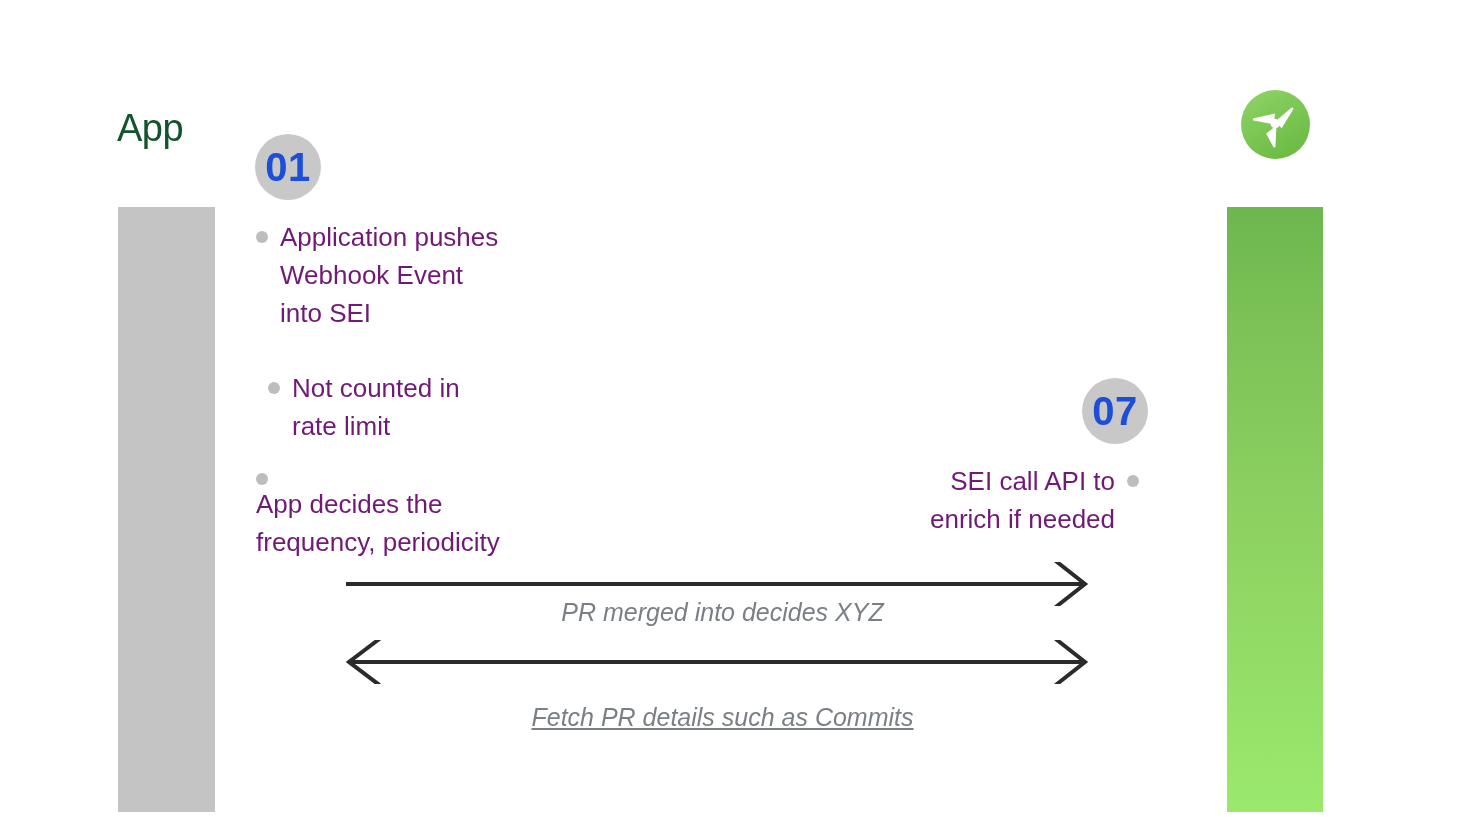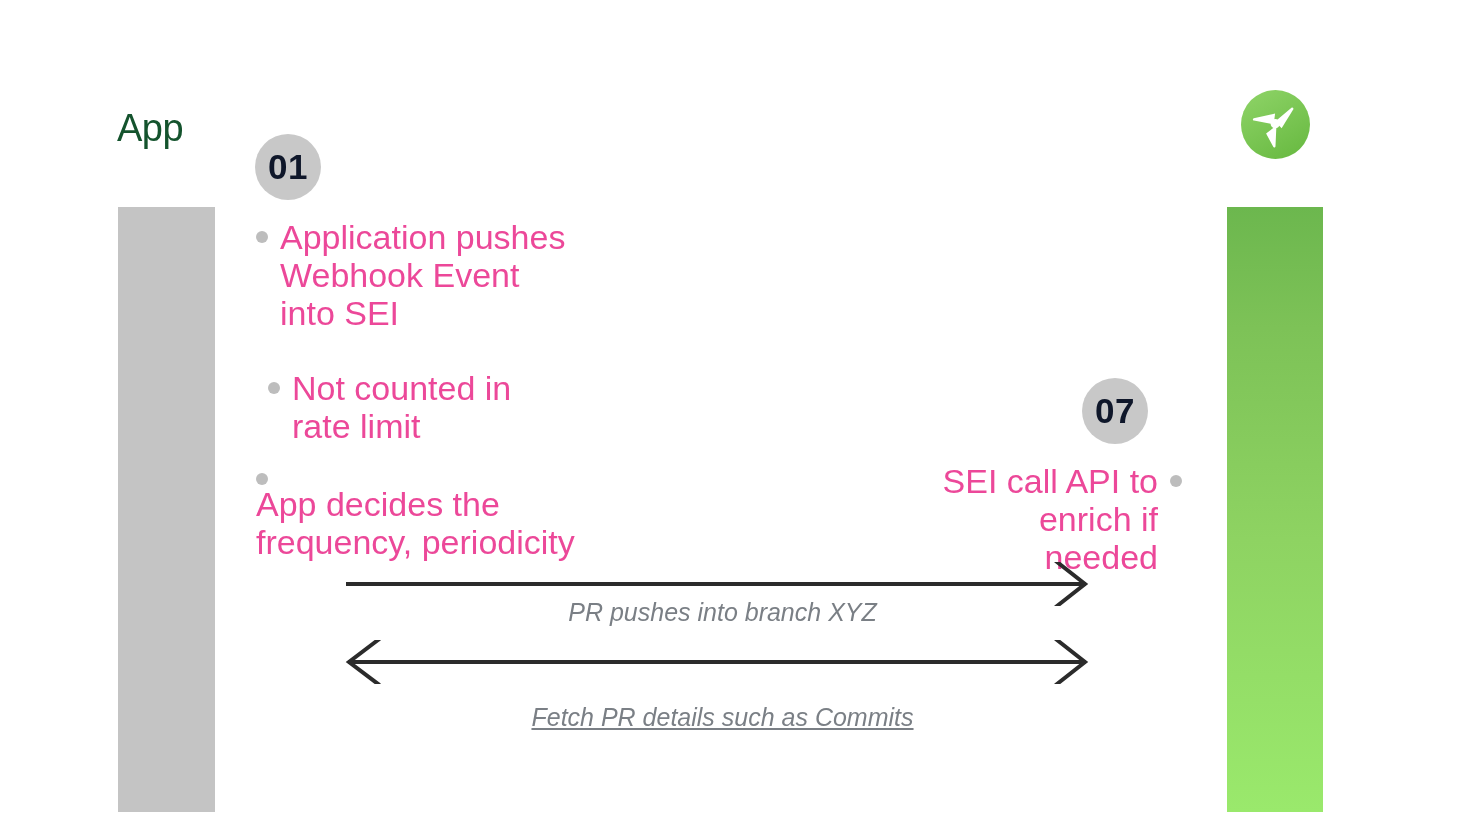--- a/index.html
+++ b/index.html
@@ -60,59 +60,59 @@
   }
   .logo svg { display: block; }
 
   
   .step-badge {
     position: absolute;
     width: 66px;
     height: 66px;
     border-radius: 50%;
     background: #c8c8c8;
-    color: #0f172a;
-    font-size: 35px;
+    color: #1d4ed8;
+    font-size: 40px;
     font-weight: 700;
     display: flex;
     align-items: center;
     justify-content: center;
     letter-spacing: 0.5px;
   }
   .badge-01 { left: 255px; top: 134px; }
   .badge-02 { left: 1082px; top: 378px; }
 
   
   .bullet {
     position: absolute;
     display: flex;
     align-items: flex-start;
-    color: #ec4899;
-    font-size: 34px;
+    color: #701a75;
+    font-size: 26px;
     line-height: 38px;
     font-weight: 400;
   }
   .bullet .dot {
     width: 12px;
     height: 12px;
     border-radius: 50%;
     background: #bdbdbd;
     flex: 0 0 12px;
     margin-top: 13px;
   }
   .bullet.left .dot { margin-right: 12px; }
   .bullet.right { flex-direction: row; text-align: right; }
   .bullet.right .dot { margin-left: 12px; order: 2; }
   .bullet.right .btext { order: 1; }
   .btext { white-space: pre-line; }
 
   .bullet-1 { left: 256px; top: 218px; }
   .bullet-2 { left: 268px; top: 369px; }
   .bullet-3 { left: 256px; top: 460px; flex-direction: column; }
-  .bullet-r1 { left: 930px; top: 462px; width: 252px; justify-content: center; }
+  .bullet-r1 { left: 930px; top: 462px; width: 252px; justify-content: flex-start; }
 
   
   .arrow-wrap {
     position: absolute;
     left: 340px;
     width: 765px;
   }
   .arrow-1 { top: 562px; }
   .arrow-2 { top: 640px; }
   .arrow-wrap svg { display: block; }
@@ -190,21 +190,21 @@
 
   <div class="arrow-wrap arrow-1">
     <svg width="765" height="44" viewBox="0 0 765 44" xmlns="http://www.w3.org/2000/svg">
       <g stroke="#2b2b2b" stroke-width="4" fill="none" stroke-linecap="square">
         <line x1="8" y1="22" x2="742" y2="22"></line>
         <polyline points="717,0 745,22 717,44" stroke-linejoin="miter"></polyline>
       </g>
     </svg>
   </div>
 
-  <div class="arrow-label label-1">PR pushes into branch XYZ</div>
+  <div class="arrow-label label-1">PR merged into decides XYZ</div>
 
   <div class="arrow-wrap arrow-2">
     <svg width="765" height="44" viewBox="0 0 765 44" xmlns="http://www.w3.org/2000/svg">
       <g stroke="#2b2b2b" stroke-width="4" fill="none" stroke-linecap="square">
         <line x1="10" y1="22" x2="742" y2="22"></line>
         <polyline points="38,0 9,22 38,44" stroke-linejoin="miter"></polyline>
         <polyline points="717,0 745,22 717,44" stroke-linejoin="miter"></polyline>
       </g>
     </svg>
   </div>

